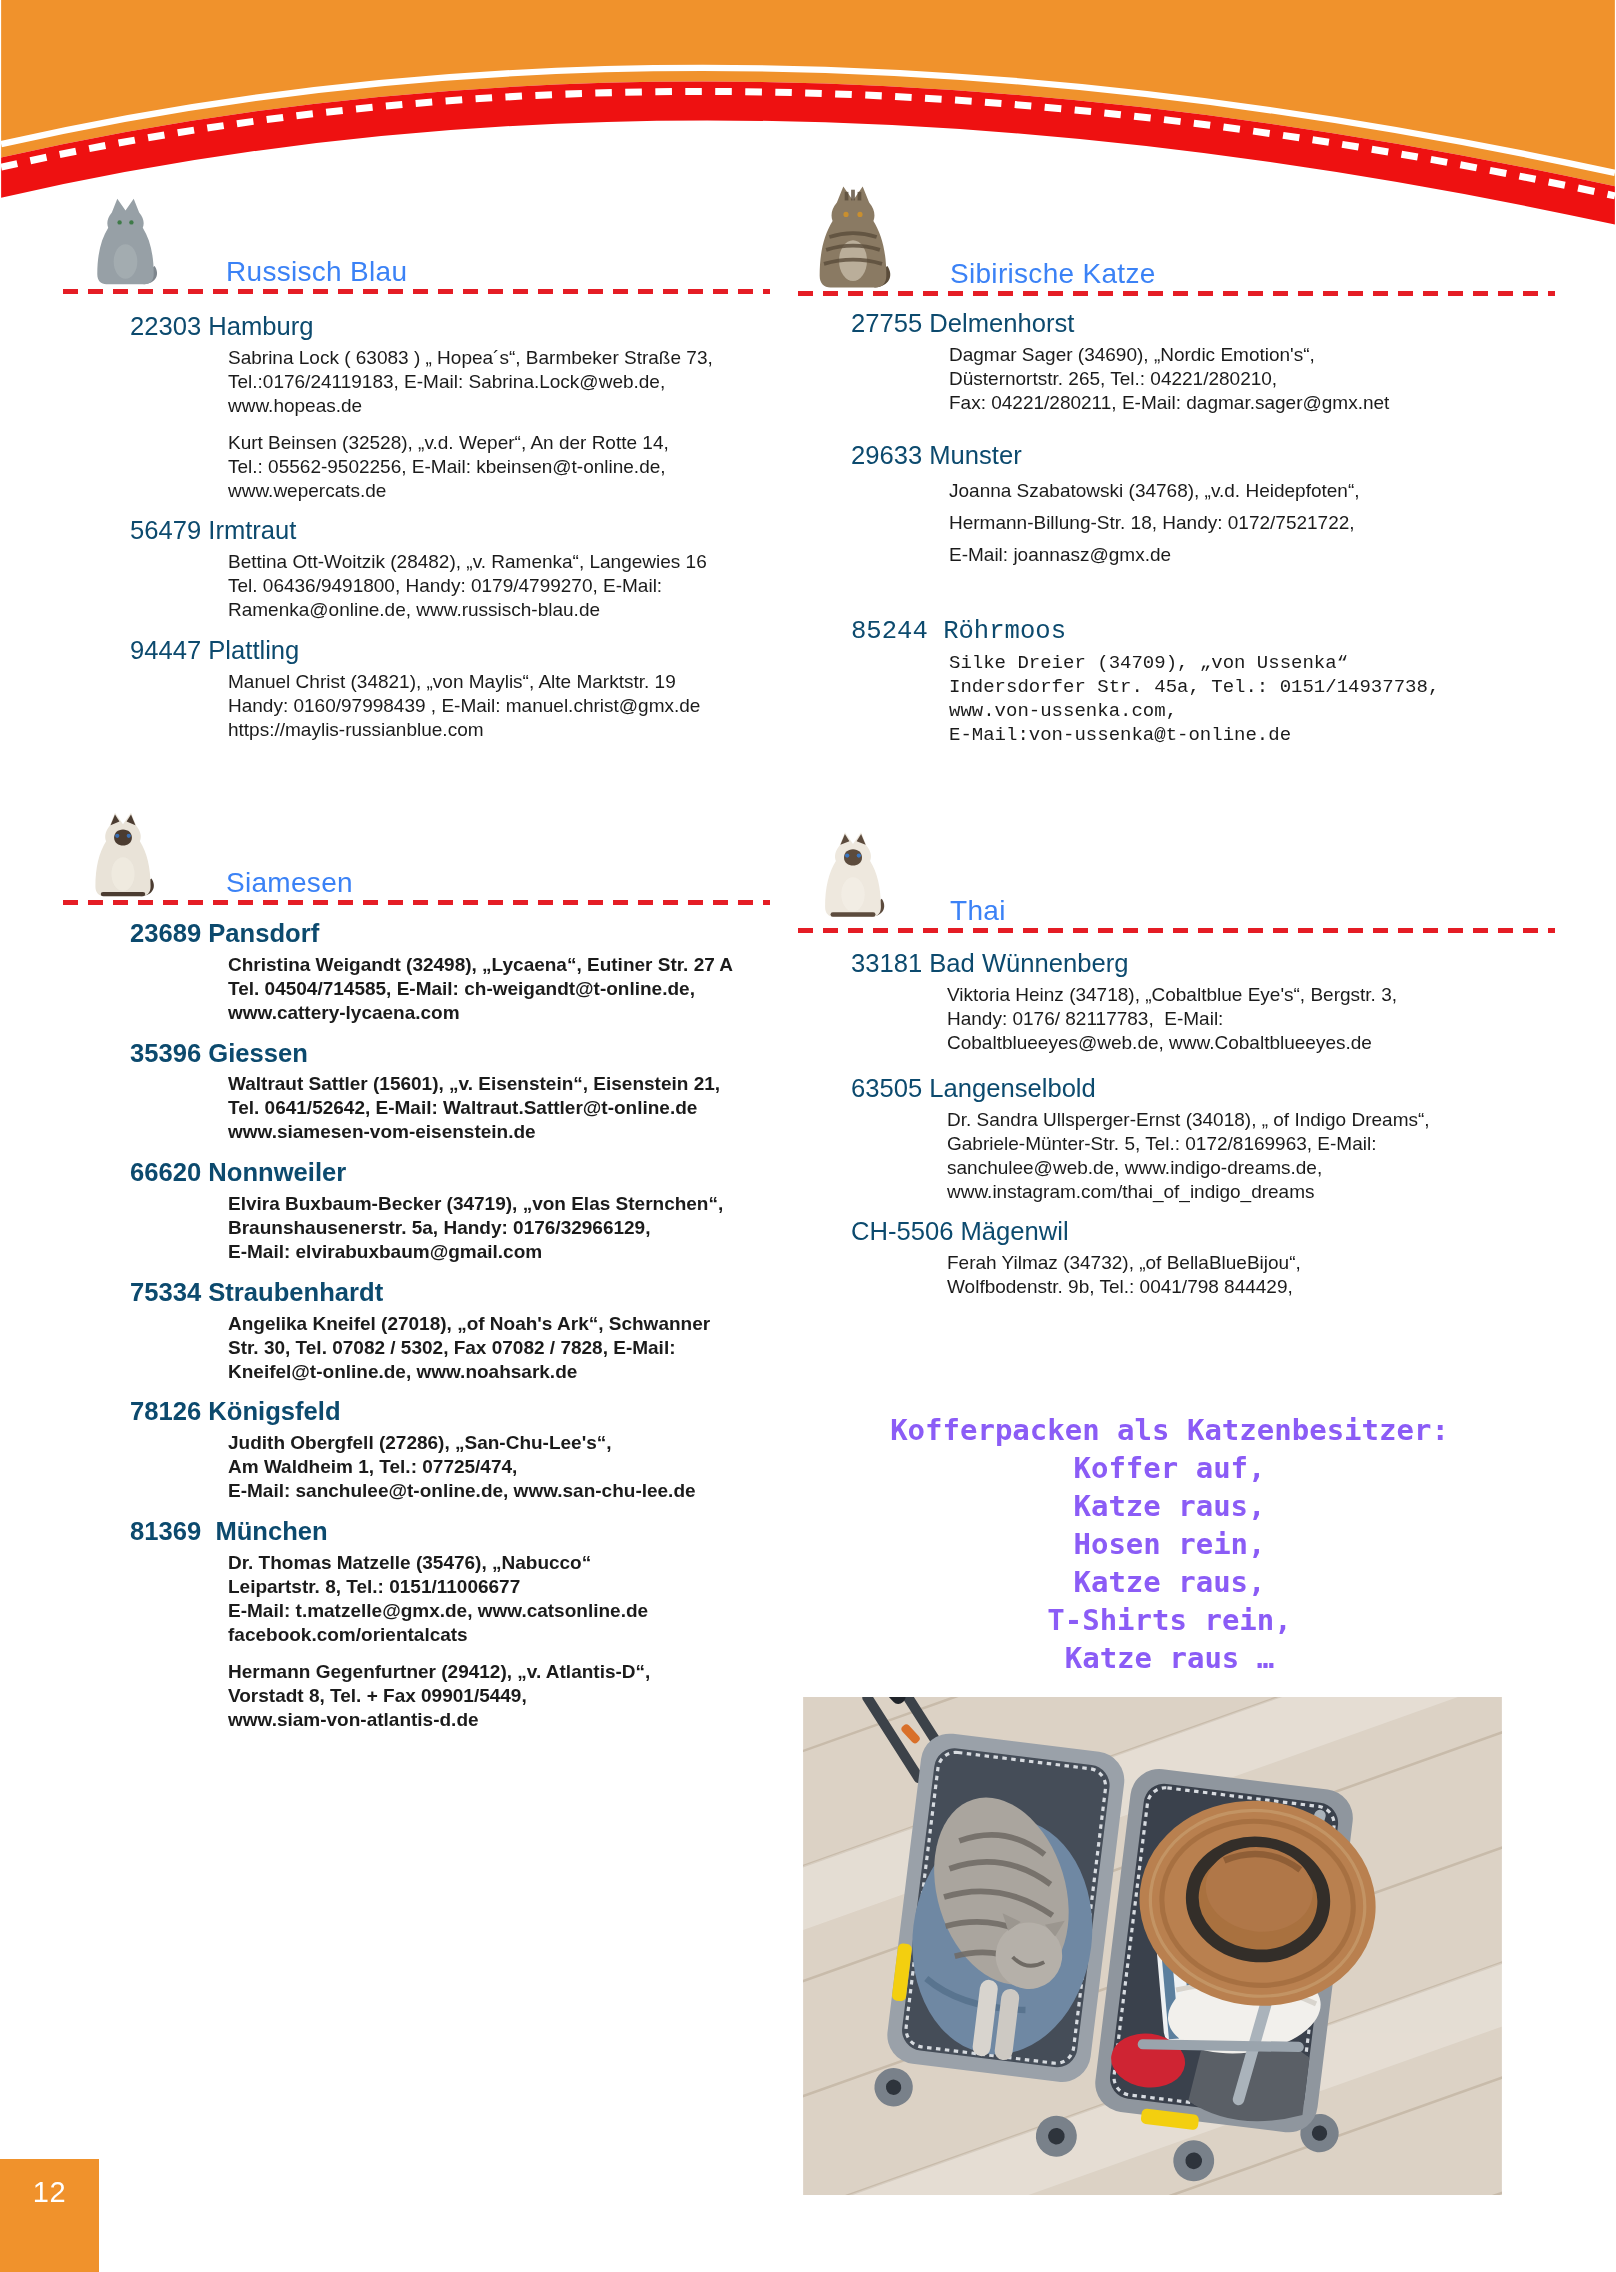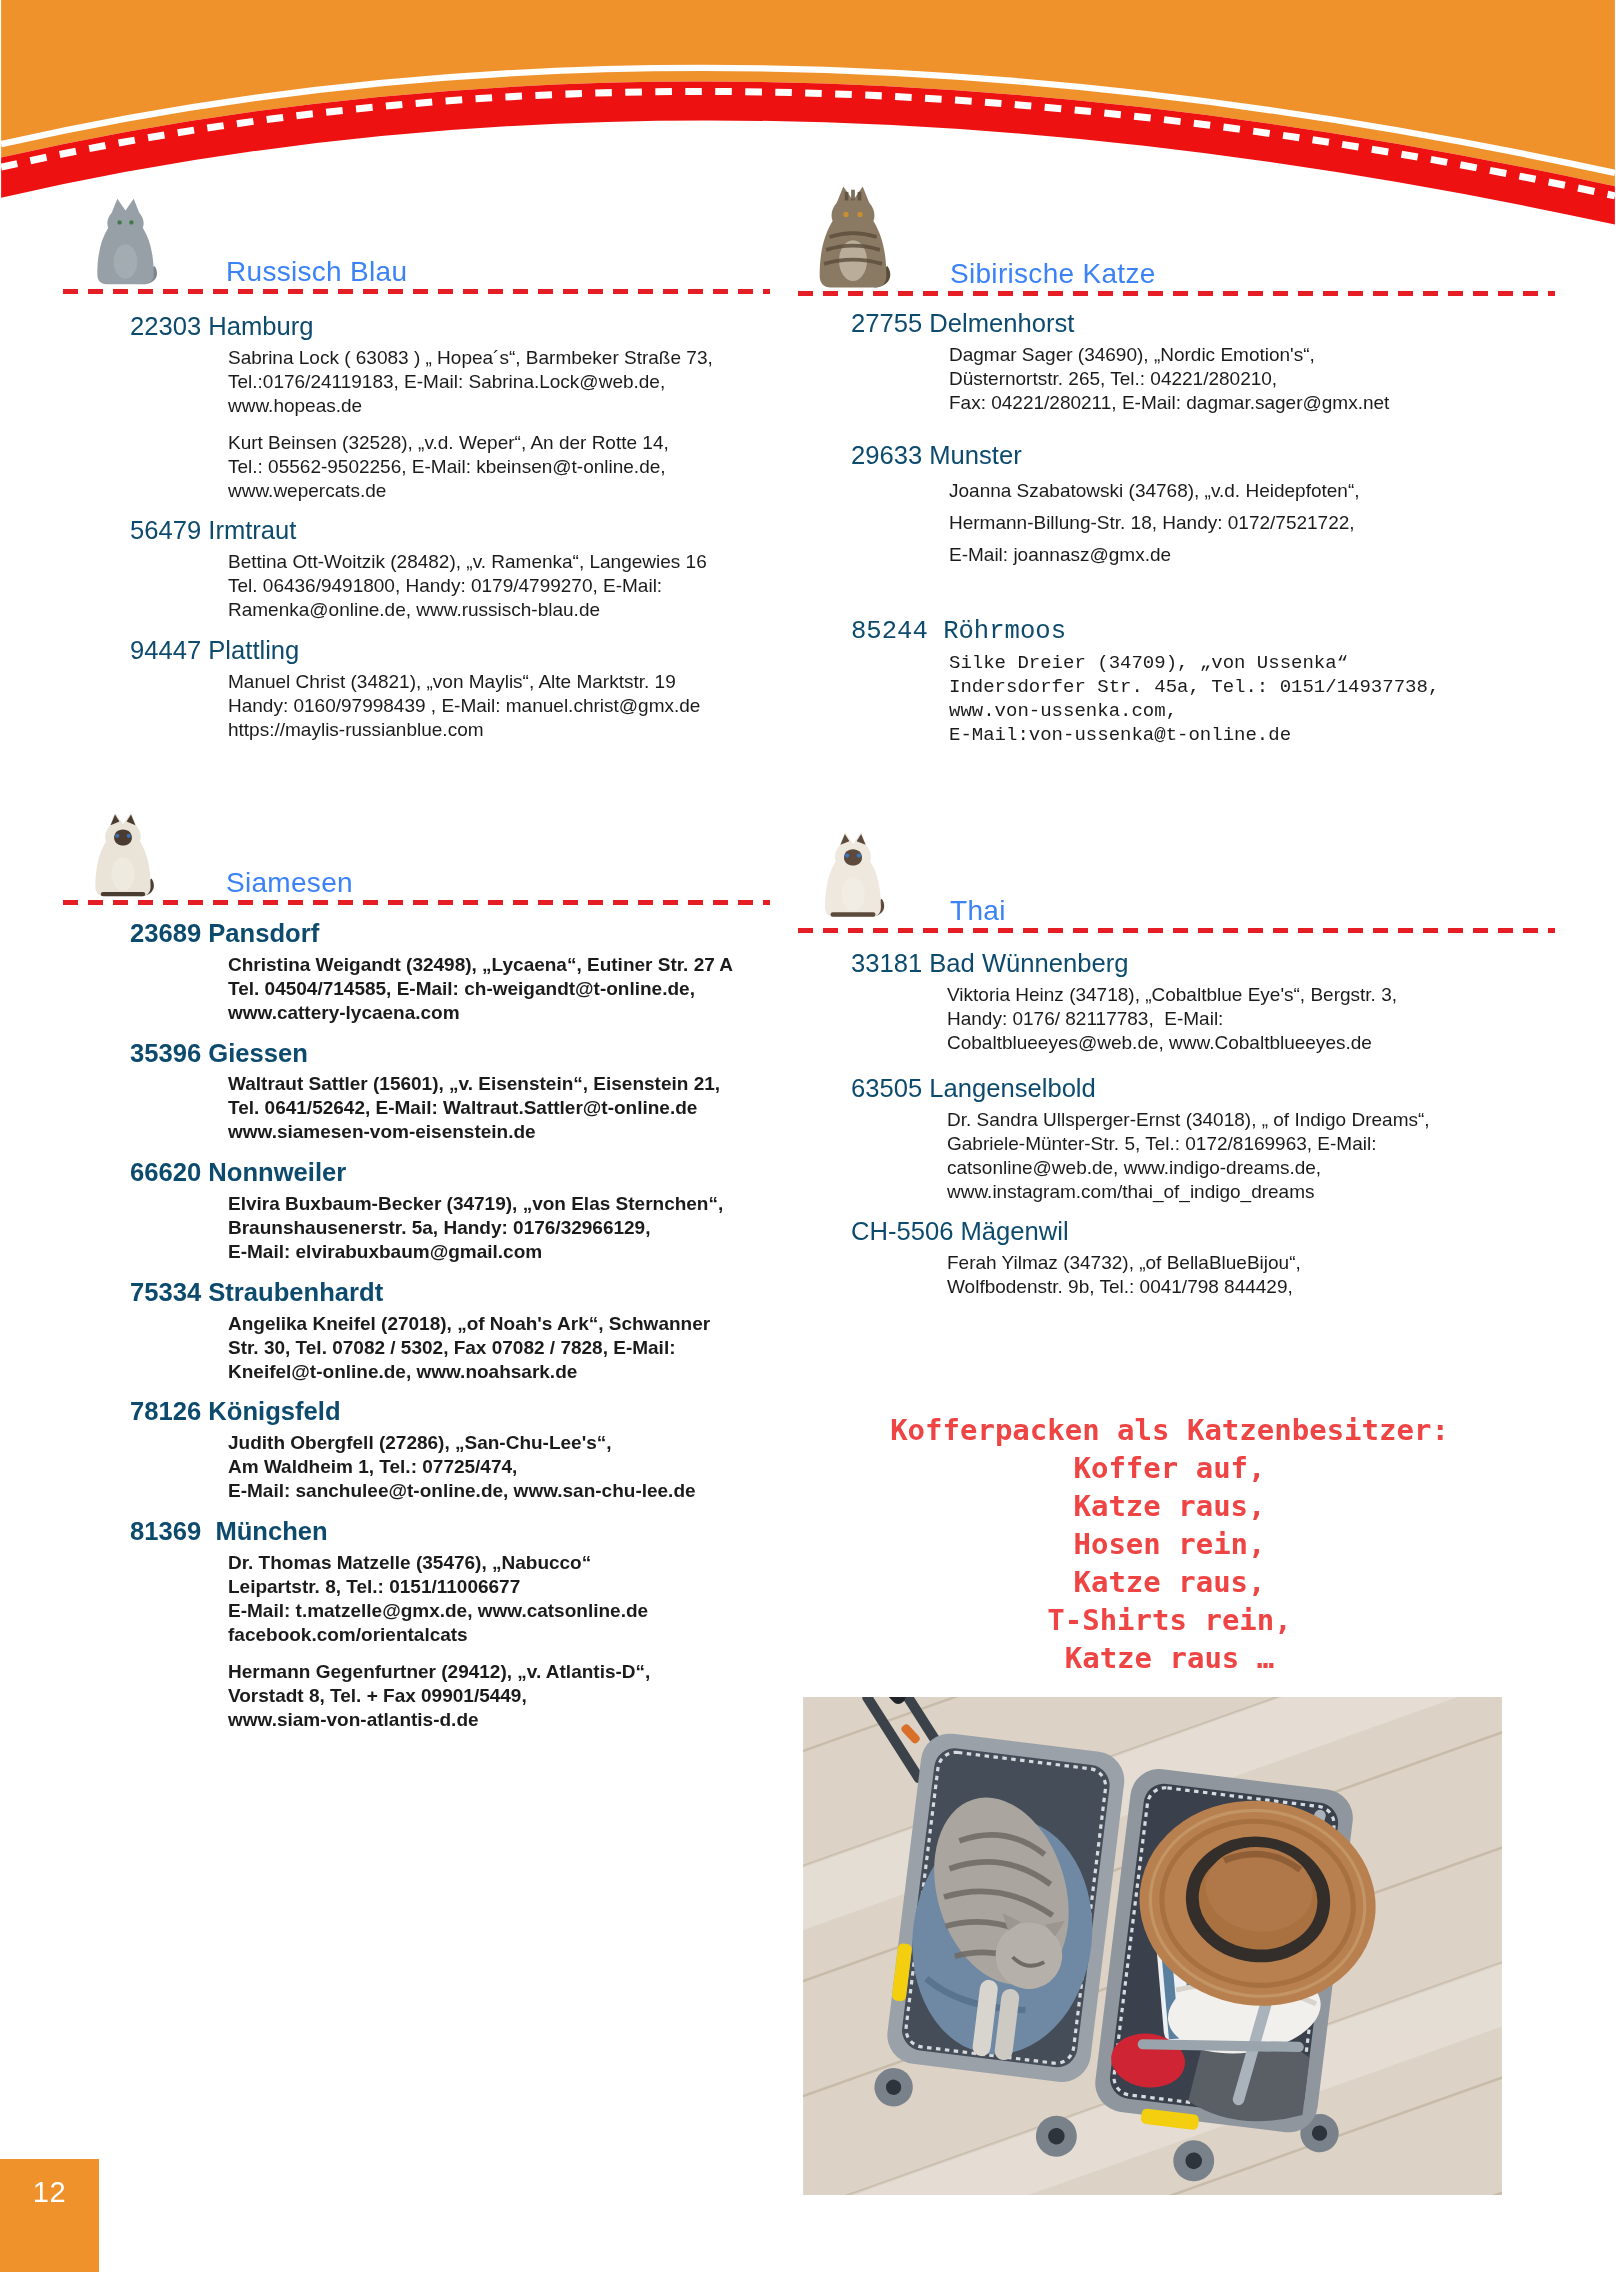--- a/index.html
+++ b/index.html
@@ -17,21 +17,21 @@
   .entry .dd{margin:3.8px 0 0 98px;font-size:19px;line-height:24px;white-space:pre;}
   #sec-1 .entry .dd{margin-left:98px;}
   #sec-3 .entry .dd{margin-left:96px;}
   
   #sec-1 .entry:nth-child(2){margin-top:25.6px;}
   #sec-1 .entry:nth-child(2) .dd{line-height:32px;}
   #sec-1 .entry:nth-child(3){margin-top:45px;font-family:Liberation Mono, monospace;}
   #sec-3 .entry:nth-child(2){margin-top:18px;}
   .poem{position:absolute;left:799px;top:1411px;width:741px;text-align:center;
         font-family:"DejaVu Sans Mono","Liberation Mono",monospace;
-        font-size:29px;line-height:38px;font-weight:bold;color:#ef4444;}
+        font-size:29px;line-height:38px;font-weight:bold;color:#8b5cf6;}
   .photo-svg{position:absolute;left:803px;top:1697px;}
   .pagenum-box{position:absolute;left:0;top:2159px;width:99px;height:113px;background:#f0922c;}
   .pagenum-box span{display:block;margin-top:16.6px;text-align:center;
         font-size:29px;color:#ffffff;letter-spacing:0.6px;}
 </style>
 </head>
 <body>
 
 <div class="page">
 
@@ -170,21 +170,21 @@
   </svg>
         <div class="section-title" style="left: 950px; top: 895px;">Thai</div>
         <div class="rule" style="left: 798px; top: 928px; width: 757px;"></div>
         <div class="listings" style="left: 851px; top: 948px; width: 693px;">
           <div class="entry">
             <div class="dt">33181 Bad Wünnenberg</div>
             <div class="dd"><div>Viktoria Heinz (34718), „Cobaltblue Eye's“, Bergstr. 3,</div><div>Handy: 0176/ 82117783,  E-Mail:</div><div>Cobaltblueeyes@web.de, www.Cobaltblueeyes.de</div></div>
           </div>
           <div class="entry">
             <div class="dt">63505 Langenselbold</div>
-            <div class="dd"><div>Dr. Sandra Ullsperger-Ernst (34018), „ of Indigo Dreams“,</div><div>Gabriele-Münter-Str. 5, Tel.: 0172/8169963, E-Mail:</div><div>catsonline@web.de, www.indigo-dreams.de,</div><div>www.instagram.com/thai_of_indigo_dreams</div></div>
+            <div class="dd"><div>Dr. Sandra Ullsperger-Ernst (34018), „ of Indigo Dreams“,</div><div>Gabriele-Münter-Str. 5, Tel.: 0172/8169963, E-Mail:</div><div>sanchulee@web.de, www.indigo-dreams.de,</div><div>www.instagram.com/thai_of_indigo_dreams</div></div>
           </div>
           <div class="entry">
             <div class="dt">CH-5506 Mägenwil</div>
             <div class="dd"><div>Ferah Yilmaz (34732), „of BellaBlueBijou“,</div><div>Wolfbodenstr. 9b, Tel.: 0041/798 844429,</div></div>
           </div>
         </div>
       </div>
     </div>
 
   <div class="poem">

